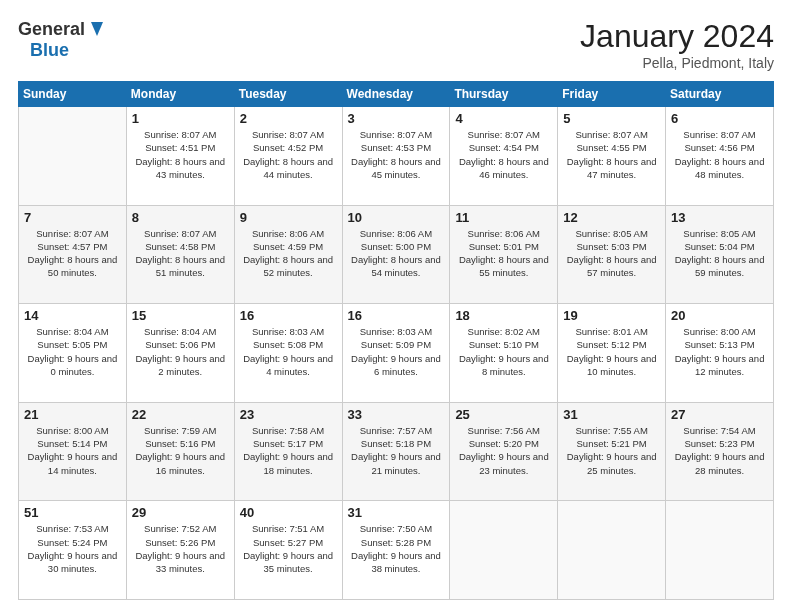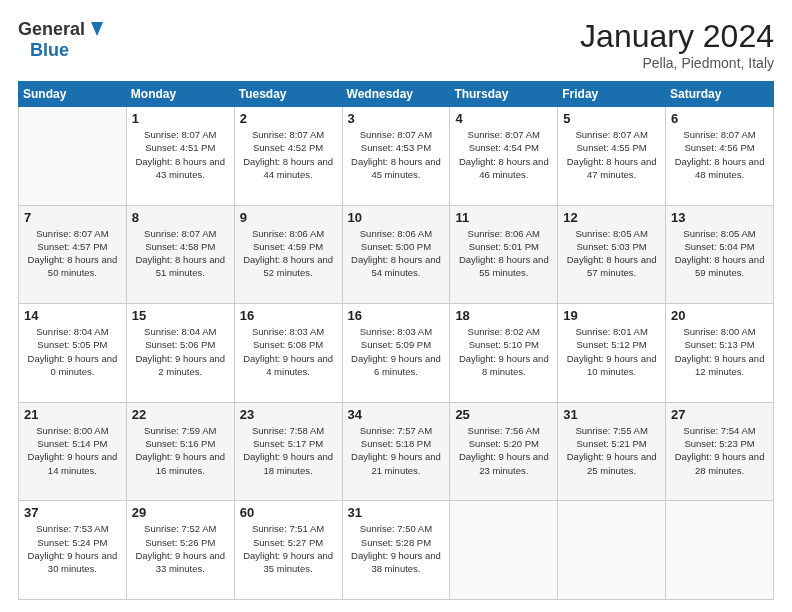--- a/index.html
+++ b/index.html
@@ -223,47 +223,47 @@
           </td>
           <td class="row-shade">
             <span class="day-num">22</span>
             <div class="day-detail">Sunrise: 7:59 AM<br>Sunset: 5:16 PM<br>Daylight: 9 hours and 16 minutes.</div>
           </td>
           <td class="row-shade">
             <span class="day-num">23</span>
             <div class="day-detail">Sunrise: 7:58 AM<br>Sunset: 5:17 PM<br>Daylight: 9 hours and 18 minutes.</div>
           </td>
           <td class="row-shade">
-            <span class="day-num">34</span>
+            <span class="day-num">33</span>
             <div class="day-detail">Sunrise: 7:57 AM<br>Sunset: 5:18 PM<br>Daylight: 9 hours and 21 minutes.</div>
           </td>
           <td class="row-shade">
             <span class="day-num">25</span>
             <div class="day-detail">Sunrise: 7:56 AM<br>Sunset: 5:20 PM<br>Daylight: 9 hours and 23 minutes.</div>
           </td>
           <td class="row-shade">
             <span class="day-num">31</span>
             <div class="day-detail">Sunrise: 7:55 AM<br>Sunset: 5:21 PM<br>Daylight: 9 hours and 25 minutes.</div>
           </td>
           <td class="row-shade">
             <span class="day-num">27</span>
             <div class="day-detail">Sunrise: 7:54 AM<br>Sunset: 5:23 PM<br>Daylight: 9 hours and 28 minutes.</div>
           </td>
         </tr>
         <tr>
           <td>
-            <span class="day-num">37</span>
+            <span class="day-num">51</span>
             <div class="day-detail">Sunrise: 7:53 AM<br>Sunset: 5:24 PM<br>Daylight: 9 hours and 30 minutes.</div>
           </td>
           <td>
             <span class="day-num">29</span>
             <div class="day-detail">Sunrise: 7:52 AM<br>Sunset: 5:26 PM<br>Daylight: 9 hours and 33 minutes.</div>
           </td>
           <td>
-            <span class="day-num">60</span>
+            <span class="day-num">40</span>
             <div class="day-detail">Sunrise: 7:51 AM<br>Sunset: 5:27 PM<br>Daylight: 9 hours and 35 minutes.</div>
           </td>
           <td>
             <span class="day-num">31</span>
             <div class="day-detail">Sunrise: 7:50 AM<br>Sunset: 5:28 PM<br>Daylight: 9 hours and 38 minutes.</div>
           </td>
           <td class="empty"></td>
           <td class="empty"></td>
           <td class="empty"></td>
         </tr>

